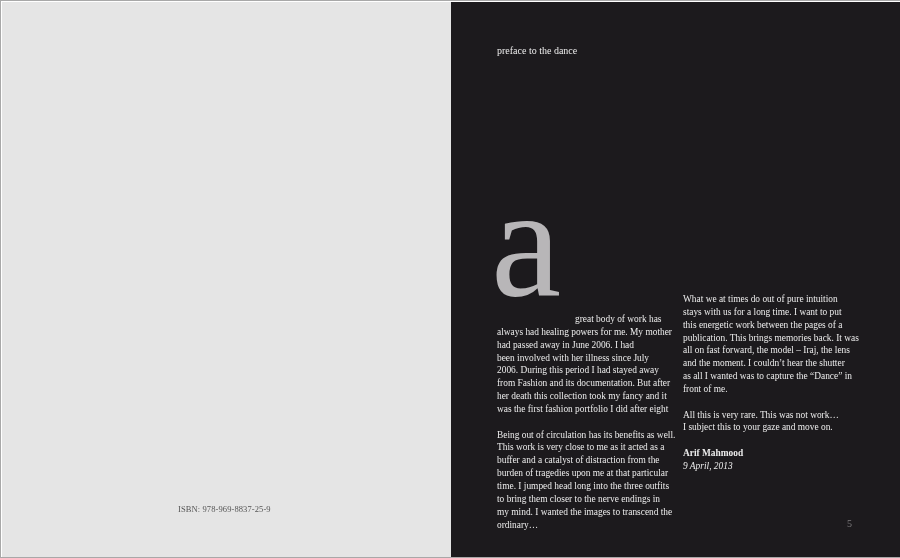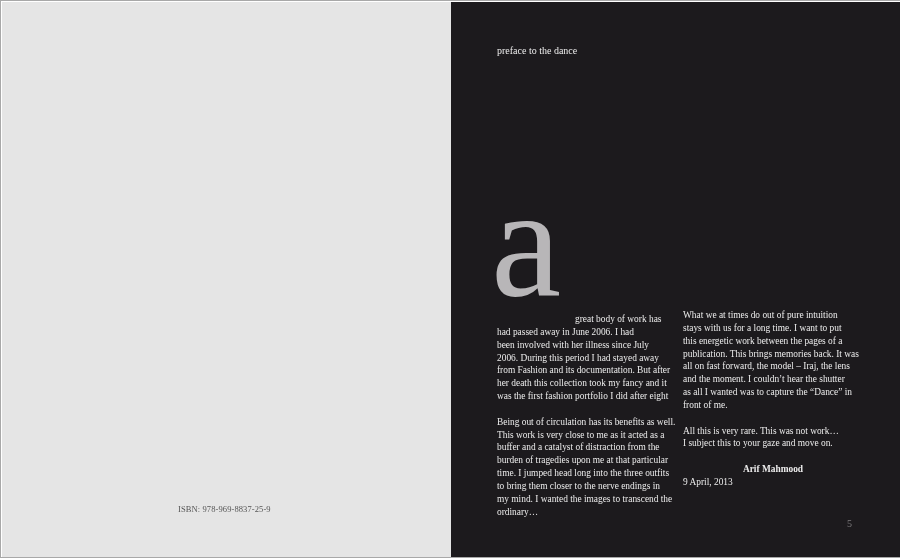--- a/index.html
+++ b/index.html
@@ -29,26 +29,26 @@
     }
     .drop-cap {
       position: absolute; left: 40px; top: 161px;
       font-size: 158px; line-height: 1; color: #b8b6b8;
       font-family: "Liberation Serif", "DejaVu Serif", serif;
     }
     .col {
       position: absolute; font-size: 9.4px; line-height: 12.85px; color: #ececec;
     }
     .col-left { left: 46px; top: 291px; width: 178px; }
-    .col-right { left: 232px; top: 291px; width: 180px; margin-top: 16px; }
+    .col-right { left: 232px; top: 291px; width: 180px; }
     .line { display: block; white-space: nowrap; }
     .first-line { padding-left: 78px; margin-top: 20px; }
     .para-gap { height: 12.85px; }
-    .sig-name { font-weight: bold; text-align: center; }
-    .sig-date { }
+    .sig-name { font-weight: bold; }
+    .sig-date { font-style: italic; }
     .page-number {
       position: absolute; left: 396px; top: 516px;
       font-size: 10px; color: #7c7a7c;
     }
   </style>
 </head>
 <body>
 
 <div class="spread">
 
@@ -57,20 +57,21 @@
   </div>
 
   <div class="page-right">
     <div class="chapter-title">preface to the dance</div>
 
     <div class="drop-cap">a</div>
 
     <div class="col col-left">
       <div>
         <span class="line first-line">great body of work has</span>
+        <span class="line">always had healing powers for me. My mother</span>
         <span class="line">had passed away in June 2006. I had</span>
         <span class="line">been involved with her illness since July</span>
         <span class="line">2006. During this period I had stayed away</span>
         <span class="line">from Fashion and its documentation. But after</span>
         <span class="line">her death this collection took my fancy and it</span>
         <span class="line">was the first fashion portfolio I did after eight</span>
       </div>
       <div class="para-gap"></div>
       <div>
         <span class="line">Being out of circulation has its benefits as well.</span>

